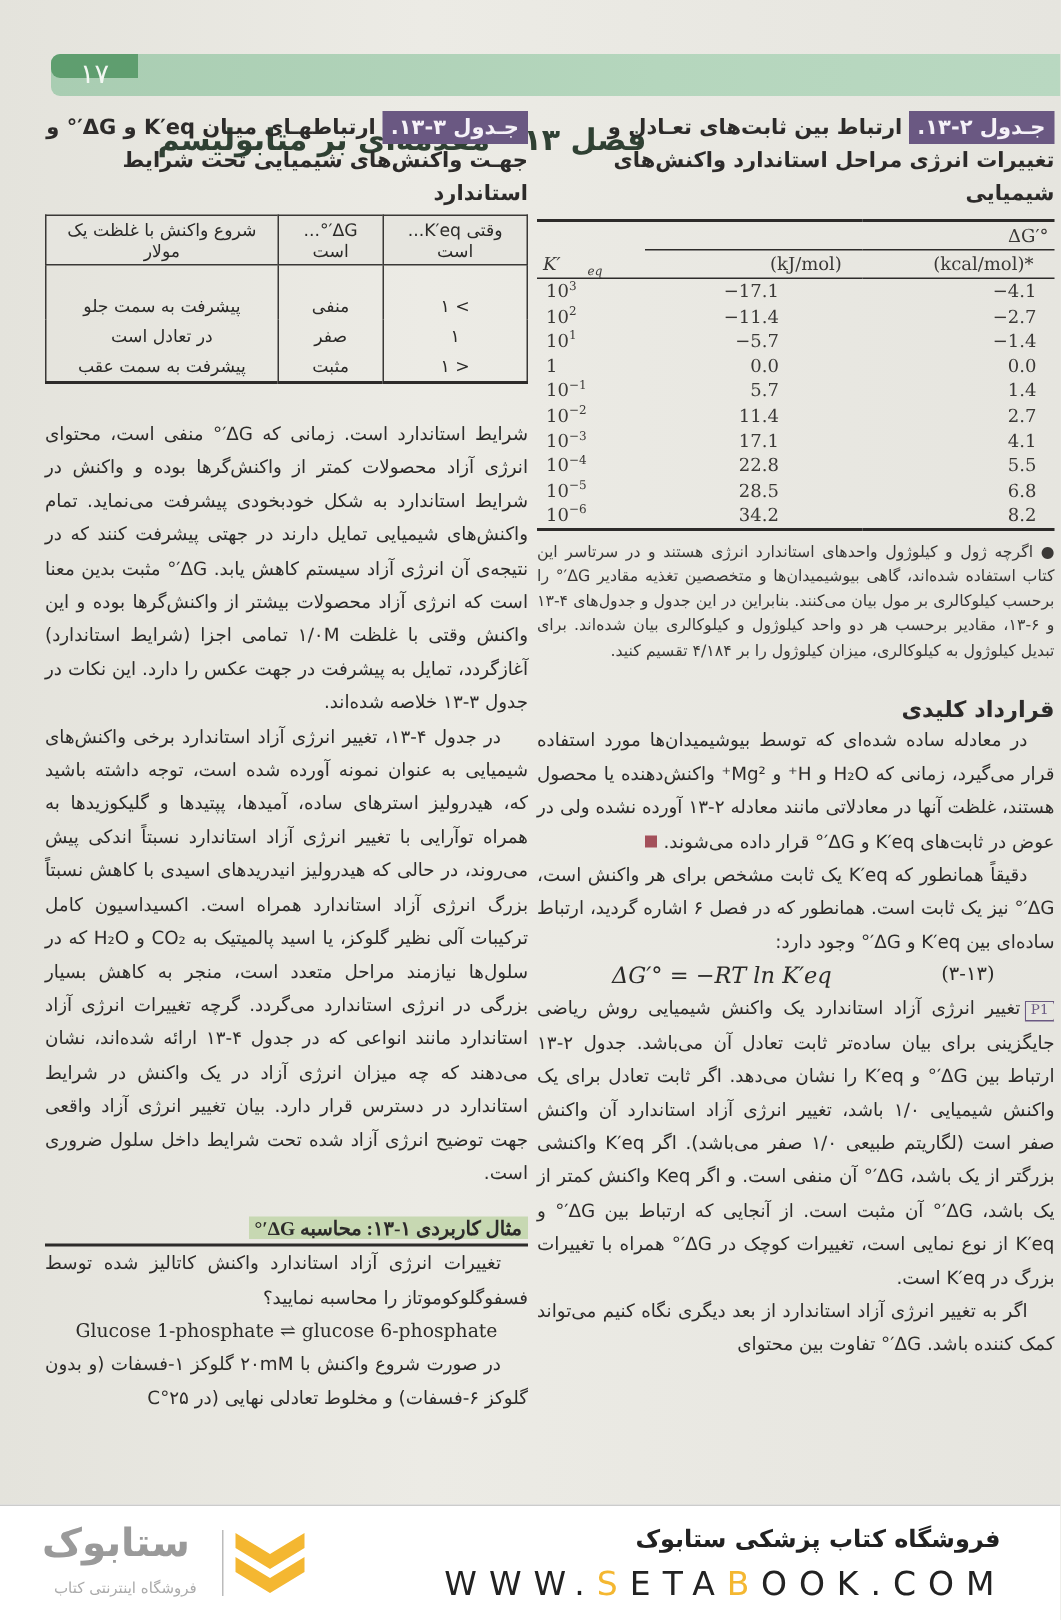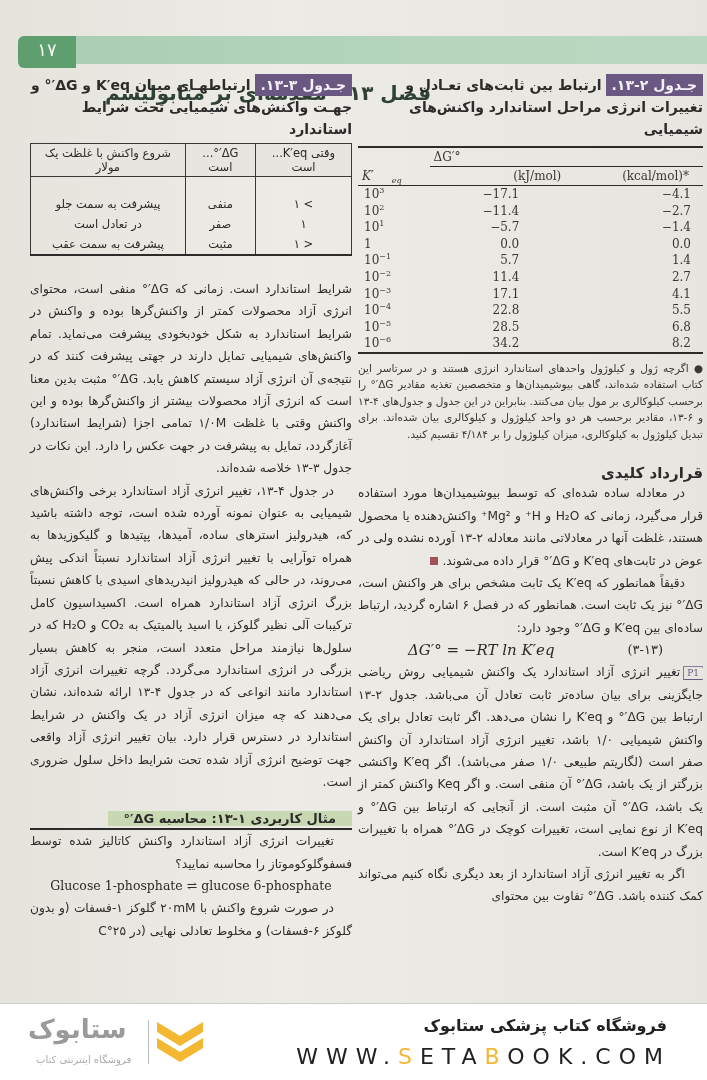--- a/index.html
+++ b/index.html
@@ -15,21 +15,21 @@
     background: linear-gradient(90deg, #e4e3dc 0%, #ecebe5 40%, #e6e5df 100%);
     overflow: hidden;
   }
   
   .header-band {
     position: absolute; left: 34px; top: 36px; width: 673px; height: 28px;
     background: linear-gradient(90deg, #a9cdb2 0%, #b5d6bd 60%, #b9d8c1 100%);
     border-radius: 6px 0 0 6px;
   }
   .page-number {
-    position: absolute; left: 18px; top: 36px; width: 58px; height: 32px;
+    position: absolute; left: 34px; top: 36px; width: 58px; height: 16px;
     background: #5f9e6f; color: #f2f7f2;
     border-radius: 6px 0 0 6px;
     font-size: 18px; text-align: center; line-height: 28px;
     font-family: "DejaVu Sans", sans-serif;
   }
   .chapter-title {
     position: absolute; left: 105px; top: 36px; height: 17px; line-height: 28px;
     font-size: 20px; font-weight: bold; color: #2f4133;
     direction: rtl;
     margin-top: 43px;
@@ -43,21 +43,21 @@
   .caption { direction: rtl; font-size: 14px; line-height: 22px; font-weight: bold; color: #2d2b2a; }
   .caption-tag {
     display: inline-block; background: #6a5882; color: #f5f1f8;
     padding: 0 6px; margin-left: 4px; font-weight: bold;
   }
 
   
   .t2 { width: 100%; border-collapse: collapse; margin-top: 6px; font-family: "DejaVu Serif", serif; font-size: 12px; }
   .t2 .top-rule { border-top: 2px solid #2d2b2a; }
   .t2 th { font-weight: normal; color: #3a3836; padding: 2px 4px; }
-  .t2 .dg-head { text-align: left; border-bottom: 1px solid #2d2b2a; }
+  .t2 .dg-head { text-align: right; border-bottom: 1px solid #2d2b2a; }
   .t2 .unit { text-align: right; border-bottom: 1px solid #2d2b2a; padding-right: 14px; }
   .t2 .kh { text-align: left; border-bottom: 1px solid #2d2b2a; font-style: italic; }
   .t2 td { padding: 0 4px; height: 16.6px; line-height: 16.6px; color: #3a3836; }
   .t2 td.k { text-align: left; padding-left: 6px; }
   .t2 td.kj { text-align: right; padding-right: 56px; }
   .t2 td.kc { text-align: right; padding-right: 12px; }
   .t2 tr.last td { border-bottom: 2px solid #2d2b2a; }
   sup { font-size: 8px; vertical-align: super; line-height: 0; }
   sub { font-size: 8px; vertical-align: sub; line-height: 0; padding-left: 18px; }
 
@@ -86,21 +86,21 @@
   .t3 th { font-weight: normal; background: #e6e5df; }
   .t3 tbody td { border-top: none; border-bottom: none; height: 21px; }
   .t3 tbody tr:first-child td { padding-top: 20px; }
   .t3 tbody tr:last-child td { border-bottom: 2px solid #2d2b2a; }
 
   
   .example-head {
     direction: rtl; margin-top: 18px; font-size: 13px; font-weight: bold; color: #2d2b2a;
     border-bottom: 2px solid #2d2b2a; padding-bottom: 2px;
   }
-  .example-head span.bg { background: #c7d8b2; padding: 0 16px; }
+  .example-head span.bg { background: #c7d8b2; padding: 0 4px; font-family: Liberation Serif, serif; }
   .reaction { text-align: center; font-family: "DejaVu Serif", serif; font-size: 12.5px; line-height: 22px; direction: ltr; }
 
   
   .footer { position: absolute; left: 0; top: 1003px; width: 707px; height: 77px; background: #ffffff; border-top: 1px solid #ccc; text-align: right; }
   .footer-store { position: absolute; right: 40px; top: 12px; direction: rtl; font-size: 16px; font-weight: bold; color: #222; }
   .footer-url { position: absolute; right: 36px; top: 40px; font-size: 22px; letter-spacing: 8px; color: #222; font-family: "DejaVu Sans", sans-serif; }
   .footer-url .hl { color: #f4b731; }
   .logo-chevron { position: absolute; left: 155px; top: 14px; width: 50px; height: 50px; }
   .logo-divider { position: absolute; left: 148px; top: 16px; width: 1px; height: 44px; background: #bbb; }
   .logo-word { position: absolute; left: 28px; top: 10px; font-size: 26px; font-weight: bold; color: #9a9a9a; letter-spacing: 1px; direction: rtl; }

